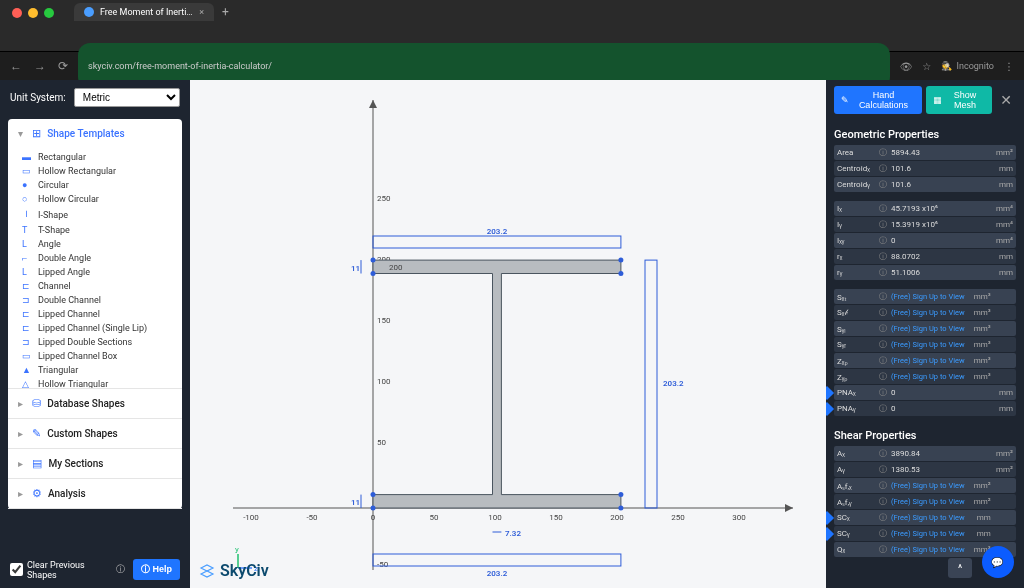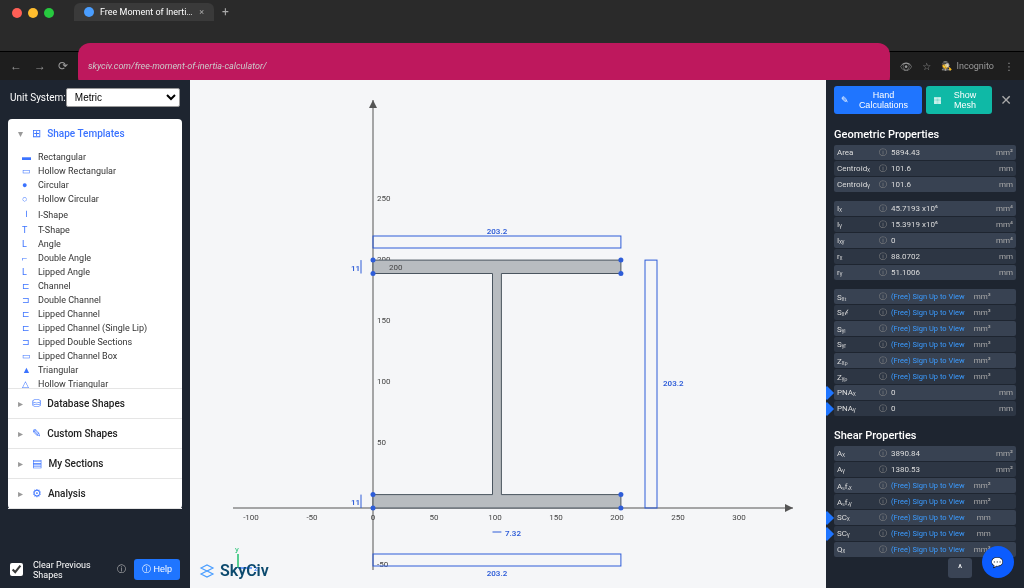--- a/index.html
+++ b/index.html
@@ -13,44 +13,44 @@
   .tl-yellow { background: #ffbd2e; }
   .tl-green { background: #27c93f; }
   .tab-bar { display: flex; align-items: center; padding: 0 8px; margin-top: -2px; }
   .browser-tab { background: #3a3a3a; border-radius: 6px 6px 0 0; padding: 4px 10px; display: flex; align-items: center; gap: 6px; font-size: 9px; max-width: 140px; }
   .browser-tab .favicon { width: 10px; height: 10px; background: #4a9eff; border-radius: 50%; flex-shrink: 0; }
   .browser-tab .tab-title { white-space: nowrap; overflow: hidden; text-overflow: ellipsis; flex: 1; }
   .browser-tab .tab-close { color: #aaa; }
   .new-tab { color: #aaa; padding: 0 8px; font-size: 12px; }
   .addr-bar { background: #1e1e1e; height: 28px; display: flex; align-items: center; padding: 0 10px; gap: 10px; }
   .nav-icons { display: flex; gap: 12px; color: #999; font-size: 12px; }
-  .url-field { flex: 1; background: #be185d; border-radius: 12px; padding: 18px 10px; color: #ccc; font-size: 9px; font-style: italic; }
+  .url-field { flex: 1; background: #14532d; border-radius: 12px; padding: 18px 10px; color: #ccc; font-size: 9px; }
   .right-icons { display: flex; gap: 10px; color: #999; align-items: center; }
   .incognito { display: flex; align-items: center; gap: 4px; font-size: 9px; }
 
   
   .app { display: flex; height: calc(588px - 52px - 28px); }
   
   
   .left-panel { width: 190px; background: #1e2530; display: flex; flex-direction: column; }
-  .unit-row { display: flex; align-items: center; padding: 8px 10px; color: #fff; }
+  .unit-row { display: flex; align-items: center; gap: 8px; padding: 8px 10px; color: #fff; }
   .unit-row select { flex: 1; background: #fff; color: #000; border: 1px solid #999; padding: 2px 4px; font-size: 10px; border-radius: 2px; }
   .panel-card { background: #fff; color: #222; margin: 4px 8px; border-radius: 4px; }
   .panel-section { border-bottom: 1px solid #e5e5e5; }
   .panel-header { display: flex; align-items: center; gap: 6px; padding: 8px 10px; cursor: pointer; font-size: 10px; font-weight: 500; }
   .panel-header .chev { color: #999; width: 8px; }
   .panel-header .sec-icon { color: #3b73ff; font-size: 11px; }
   .panel-header.active { color: #3b73ff; }
   .shape-list { padding: 2px 8px 8px 8px; max-height: 240px; overflow-y: auto; }
   .shape-item { display: flex; align-items: center; gap: 6px; padding: 2px 6px; cursor: pointer; color: #333; font-size: 9px; }
   .shape-item .si-icon { width: 10px; color: #3b73ff; font-size: 9px; }
   .bottom-bar { display: flex; align-items: center; gap: 8px; padding: 8px 10px; margin-top: auto; color: #fff; font-size: 9px; }
-  .bottom-bar .cb { display: flex; align-items: center; gap: 10px; flex: 1; }
+  .bottom-bar .cb { display: flex; align-items: center; gap: 4px; flex: 1; }
   .bottom-bar input[type="checkbox"] { accent-color: #fff; }
-  .help-btn { background: #1f75ff; color: #fff; border: none; padding: 4px 8px; border-radius: 3px; font-size: 9px; cursor: pointer; }
+  .help-btn { background: #1f75ff; color: #fff; border: none; padding: 4px 8px; border-radius: 3px; font-size: 9px; cursor: pointer; font-weight: bold; }
   .info-circle { color: #bbb; }
 
   
   .canvas-wrap { flex: 1; background: #f5f6f8; position: relative; }
   svg.canvas { width: 100%; height: 100%; }
   .axis-line { stroke: #555; stroke-width: 1; }
   .tick-text { font-size: 8px; fill: #444; }
   .ibeam-fill { fill: #b8bcc0; stroke: #4a555f; stroke-width: 1; }
   .dim-rect { fill: none; stroke: #2e5dd8; stroke-width: 1; }
   .dim-text { font-size: 8px; fill: #2e5dd8; font-weight: 600; }

